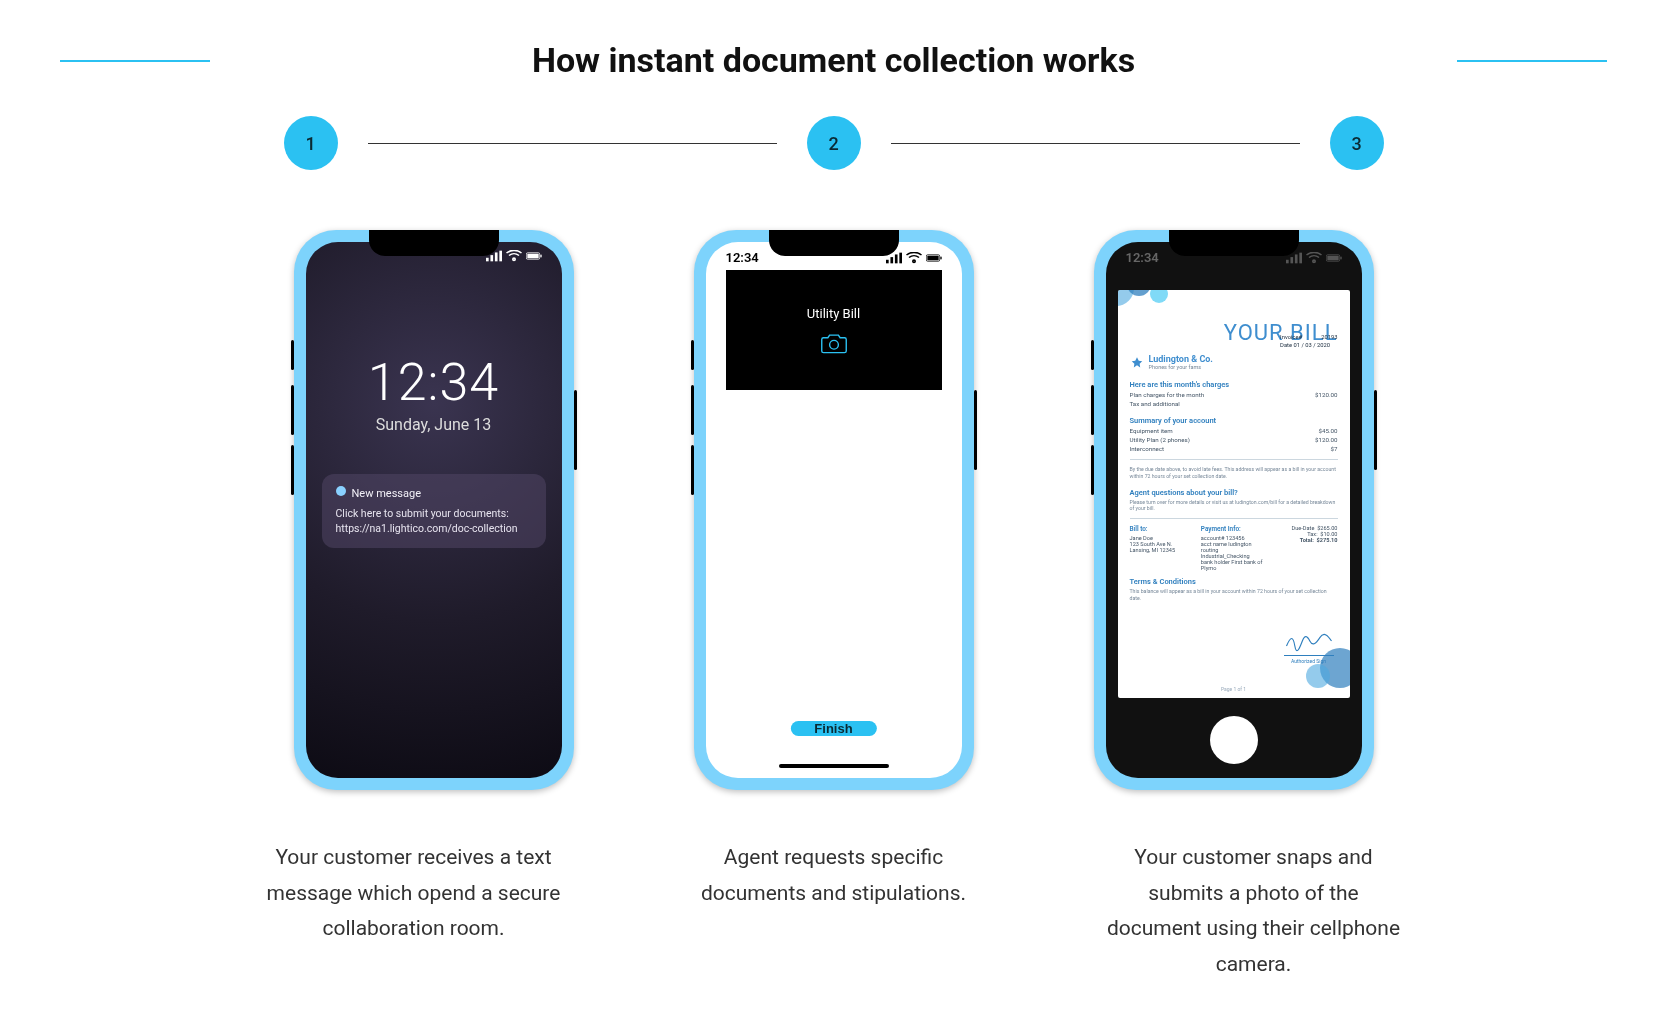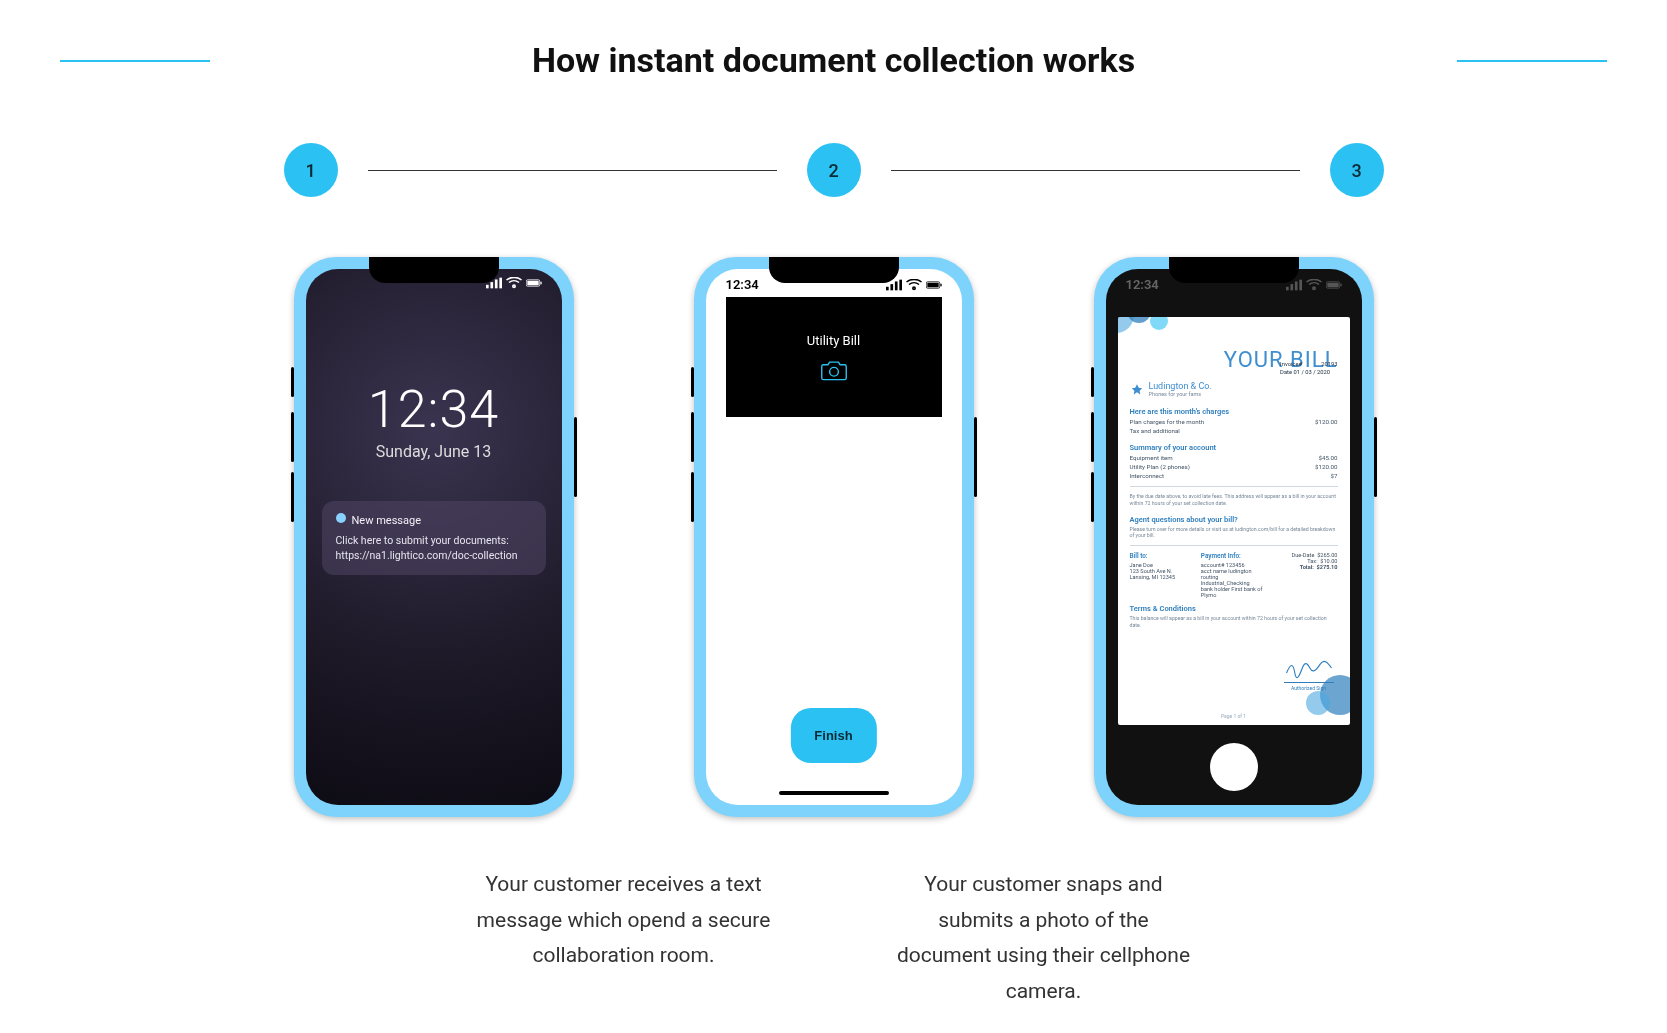--- a/index.html
+++ b/index.html
@@ -25,21 +25,21 @@
     top: 0;
   }
   .top-line-left { left: 60px; }
   .top-line-right { right: 60px; }
 
   h1.page-title {
     text-align: center;
     font-size: 34px;
     font-weight: 700;
     color: #111;
-    margin-bottom: 63px;
+    margin-bottom: 36px;
   }
 
   .stepper {
     display: flex;
     align-items: center;
     justify-content: center;
     margin: 0 auto 60px;
     width: 1100px;
   }
   .step-badge {
@@ -177,21 +177,21 @@
   }
   .doc-box svg { width: 28px; height: 24px; stroke:#2BC1F2; fill:none; stroke-width:1.6; }
   .finish-btn {
     position: absolute;
     bottom: 42px;
     left: 50%;
     transform: translateX(-50%);
     background: #2BC1F2;
     color: #0a2a33;
     border: none;
-    padding: 20px 24px;
+    padding: 0 24px;
     border-radius: 20px;
     font-weight: 700;
     font-size: 13px;
   }
   .home-indicator {
     position:absolute; bottom:10px; left:50%; transform:translateX(-50%);
     width:110px; height:4px; border-radius:2px; background:#000;
   }
 
   
@@ -228,21 +228,21 @@
     text-align:right;
     font-size: 22px;
     font-weight: 400;
     color: #3F8ECF;
     letter-spacing: 1px;
     margin-top: 4px;
     margin-bottom: 10px;
   }
   .bill .logo-row { display:flex; align-items:center; gap:5px; margin-bottom:10px; }
   .bill .logo-row .logo-mark { width:14px;height:14px;color:#3F8ECF; }
-  .bill .logo-row .company { color:#3F8ECF; font-size:9px; font-weight:400; line-height:1;text-align:center; }
+  .bill .logo-row .company { color:#3F8ECF; font-size:9px; font-weight:700; line-height:1;text-align:center; }
   .bill .logo-row .tagline { font-size:5.5px; color:#789; }
   .bill .meta { position:absolute; top:44px; right:12px; font-size:5.8px; text-align:left; color:#234; line-height:1.3; }
   .bill .meta .r { text-align:right; display:inline-block; min-width:34px; }
   .bill .section-h { color:#2F7FBE; font-size:7.5px; font-weight:600; margin-top:8px; margin-bottom:2px; }
   .bill .line { display:flex; justify-content:space-between; font-size:6.2px; color:#456; margin:1px 0; }
   .bill hr { border:none; border-top:1px solid #ccd7df; margin:6px 0; }
   .bill .small { font-size:5.2px; color:#789; line-height:1.3; }
   .bill .cols { display:flex; justify-content:space-between; gap:6px; margin-top:6px; font-size:5.6px; }
   .bill .cols .col { flex:1; }
   .bill .cols .col.right { text-align:right; }
@@ -486,14 +486,15 @@
       </div>
 
       <div class="home-button"></div>
     </div>
   </div>
 
 </div>
 
 <div class="captions">
   <div class="caption">Your customer receives a text message which opend a secure collaboration room.</div>
+  <div class="caption">Agent requests specific documents and stipulations.</div>
   <div class="caption">Your customer snaps and submits a photo of the document using their cellphone camera.</div>
 </div>
 
 </body></html>

